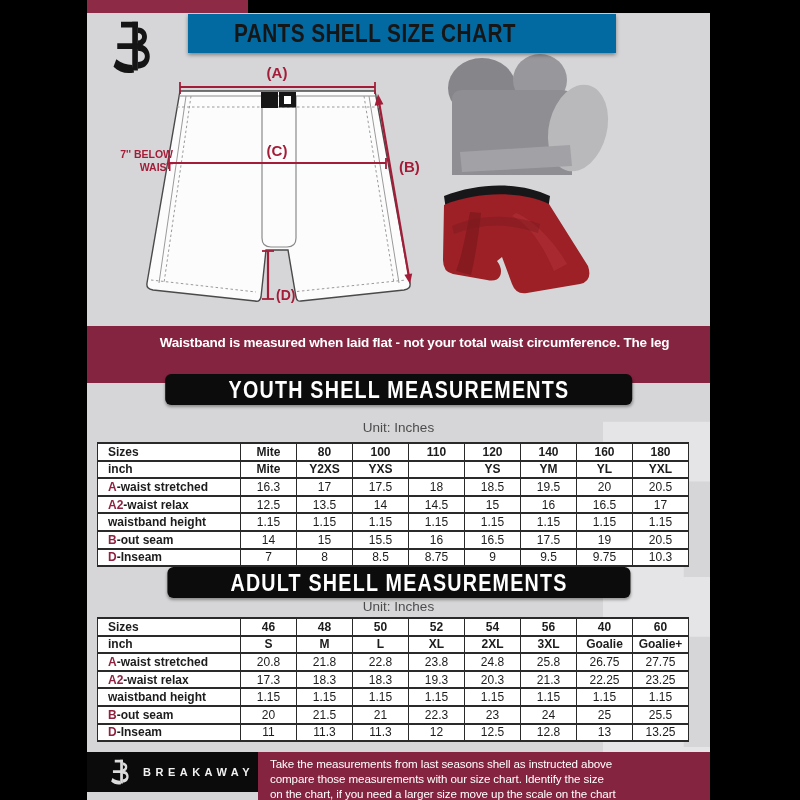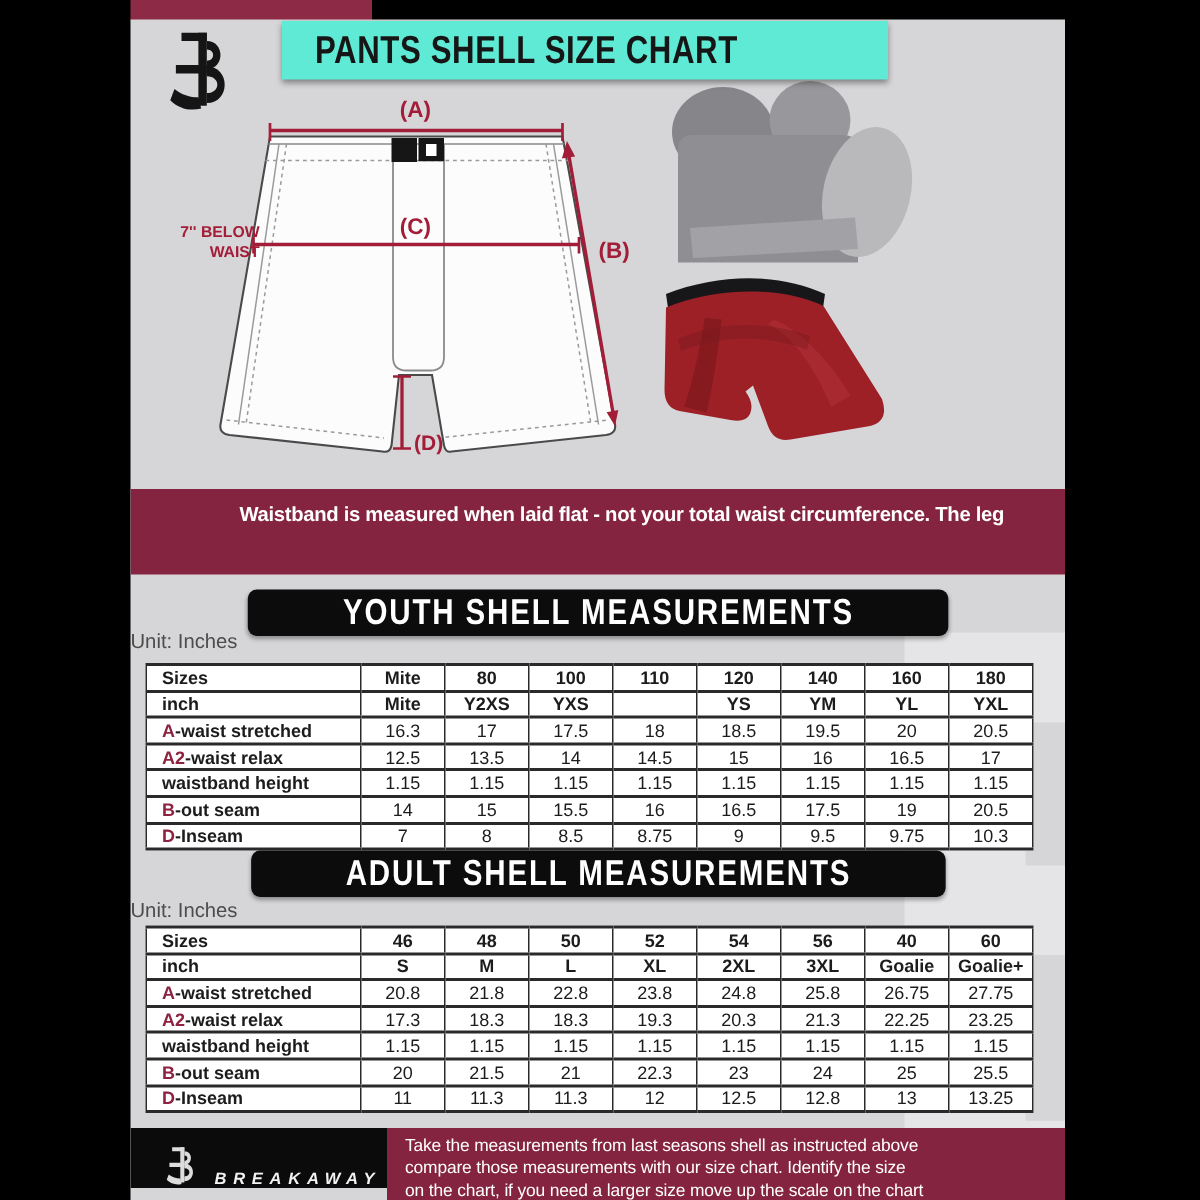--- a/index.html
+++ b/index.html
@@ -4,22 +4,22 @@
 <style>
   html,body{margin:0;padding:0;}
   body{
     width:800px;height:800px;position:relative;background:#000;
     font-family:"Liberation Sans",sans-serif;overflow:hidden;color:#1c1c1c;
   }
   .accent-top{position:absolute;left:87px;top:0;width:161px;height:14px;background:#8d2a45;}
   .page{position:absolute;left:87px;top:13px;width:623px;height:787px;background:#d6d6d8;overflow:hidden;}
 
   
-  .title-bar{position:absolute;left:101px;top:1px;width:404px;height:39px;background:#5eead4;
-    box-shadow:0 2px 4px rgba(0,0,0,.4);display:flex;align-items:center;z-index:3;}
+  .title-bar{position:absolute;left:101px;top:1px;width:404px;height:39px;background:#0369a1;
+    box-shadow:0 2px 4px rgba(0,0,0,.4);display:flex;align-items:center;z-index:3;padding-left:24px;}
   .title-bar .t{font-size:26px;font-weight:bold;color:#161616;white-space:nowrap;
     display:inline-block;transform:scaleX(.8);transform-origin:left center;margin-left:22px;letter-spacing:.5px;}
   .date-badge{position:absolute;left:505px;top:-3px;width:118px;height:42px;background:#8d2a45;
     display:flex;align-items:center;justify-content:center;z-index:3;}
   .date-badge .t{font-size:27px;font-weight:bold;color:#fff;display:inline-block;transform:scaleX(.78);letter-spacing:.5px;}
   .logo-header{position:absolute;left:24px;top:5px;width:50px;height:60px;z-index:3;}
 
   
   .diagram-svg{position:absolute;left:0;top:40px;width:623px;height:272px;z-index:2;}
   .diagram-svg text{font-family:"Liberation Sans",sans-serif;font-weight:bold;fill:#a31d38;}
@@ -29,23 +29,23 @@
 
   
   .notice{position:absolute;left:0;top:313px;width:623px;height:57px;background:#852441;z-index:2;
     text-align:center;padding-top:7px;box-sizing:border-box;}
   .notice div{color:#fff;font-size:13.5px;font-weight:bold;line-height:20.5px;letter-spacing:-.2px;white-space:nowrap;margin-left:32px;}
 
   
   .band{position:absolute;left:50%;transform:translateX(-50%);background:#0c0c0c;color:#fff;border-radius:6px;
     height:31px;line-height:31px;padding:0 26px;box-shadow:0 2px 3px rgba(0,0,0,.35);z-index:2;white-space:nowrap;}
   .band .t{display:inline-block;transform:scaleX(.82);font-size:24px;font-weight:bold;letter-spacing:1.5px;}
-  .band-youth{top:380px;}
+  .band-youth{top:361px;}
   .band-adult{top:554px;}
-  .unit{position:absolute;left:0;width:623px;text-align:left;color:#4c4c4c;font-size:13.5px;z-index:2;}
+  .unit{position:absolute;left:0;width:623px;text-align:center;color:#4c4c4c;font-size:13.5px;z-index:2;}
   .unit-youth{top:407px;}
   .unit-adult{top:586px;}
 
   
   table.tbl{position:absolute;left:10px;width:591px;border-collapse:collapse;table-layout:fixed;
     background:#fff;z-index:2;}
   .tbl-youth{top:429px;}
   .tbl-adult{top:604px;}
   .tbl td{border:1px solid #2a2a2a;border-top-width:2px;border-bottom-width:2px;height:15.6px;
     font-size:12px;padding:0;overflow:hidden;white-space:nowrap;}
@@ -53,21 +53,21 @@
   .tbl td.val{text-align:center;font-weight:normal;}
   .tbl tr.hdr td.val{font-weight:bold;}
   .tbl .pfx{color:#8d2340;font-weight:bold;}
 
   
   .wm{position:absolute;top:320px;right:-260px;font-size:560px;font-weight:bold;line-height:1;
     color:rgba(255,255,255,.38);z-index:1;user-select:none;}
 
   
   .footer-black{position:absolute;left:0;top:739px;width:171px;height:40px;background:#0b0b0b;
-    display:flex;align-items:flex-end;z-index:2;font-style:italic;}
+    display:flex;align-items:center;z-index:2;}
   .footer-black svg{width:24px;height:29px;margin-left:23px;}
   .footer-brand{color:#f2f2f2;font-size:11px;font-weight:bold;letter-spacing:4.5px;margin-left:9px;}
   .footer-maroon{position:absolute;left:171px;top:739px;width:452px;height:48px;background:#852441;
     box-sizing:border-box;padding:4px 0 0 12px;z-index:2;}
   .footer-maroon div{color:#fff;font-size:11.6px;font-weight:normal;line-height:15.2px;letter-spacing:-.1px;white-space:nowrap;}
 </style>
 </head>
 <body>
 
 <svg width="0" height="0" style="position:absolute">

